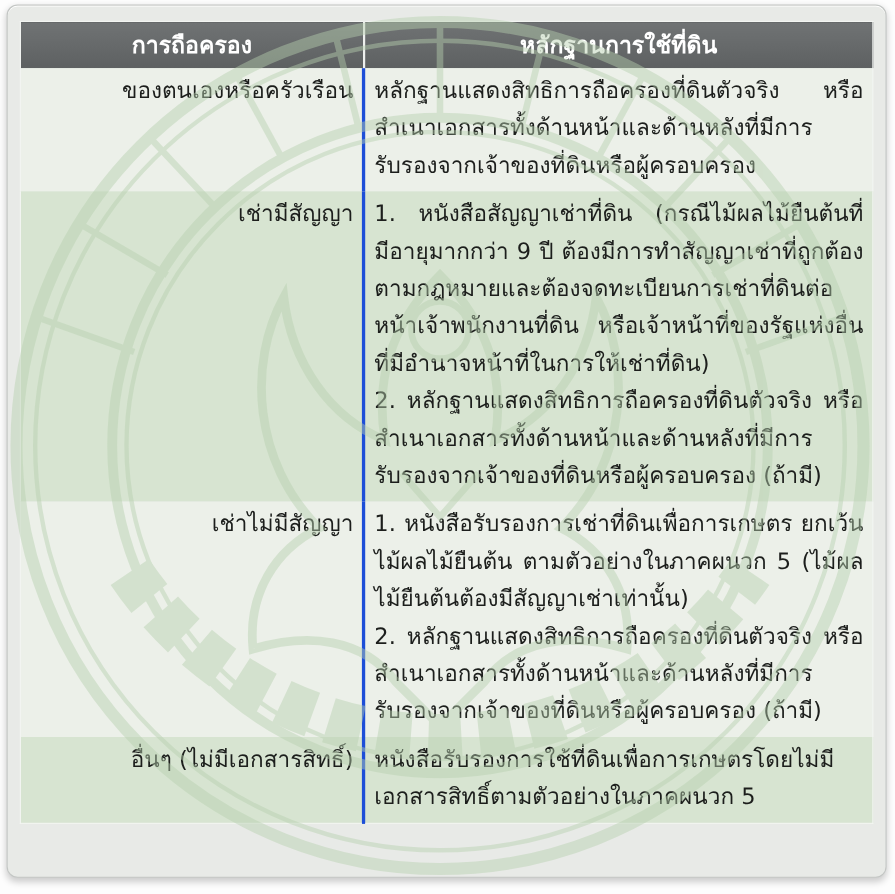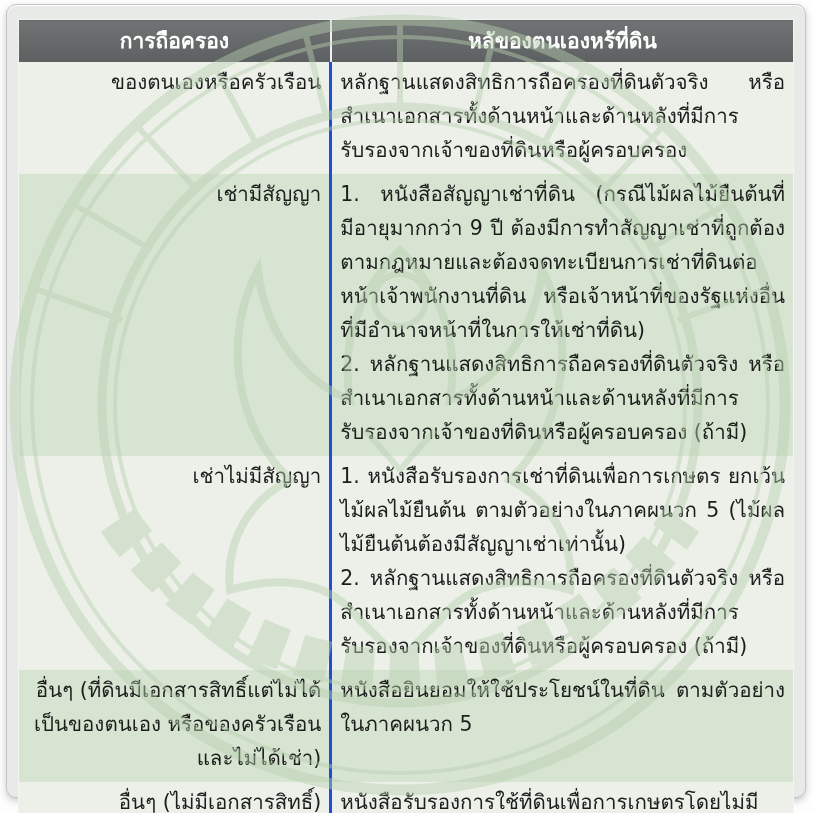--- a/index.html
+++ b/index.html
@@ -76,21 +76,21 @@
 <div class="page">
   <div class="panel">
     <table class="land-table">
       <colgroup>
         <col class="c-holding">
         <col class="c-evidence">
       </colgroup>
       <thead>
         <tr>
           <th class="col-holding">การถือครอง</th>
-          <th class="col-evidence">หลัของตนเองหร้ที่ดิน</th>
+          <th class="col-evidence">หลักฐานการใช้ที่ดิน</th>
         </tr>
       </thead>
       <tbody>
           <tr>
     <td class="cell-holding">ของตนเองหรือครัวเรือน</td>
     <td class="cell-evidence">
               <div class="para">หลักฐานแสดงสิทธิการถือครองที่ดินตัวจริง หรือสำเนาเอกสารทั้งด้านหน้าและด้านหลังที่มีการรับรองจากเจ้าของที่ดินหรือผู้ครอบครอง</div>
             </td>
   </tr>
           <tr>
@@ -98,26 +98,20 @@
     <td class="cell-evidence">
               <div class="para">1. หนังสือสัญญาเช่าที่ดิน (กรณีไม้ผลไม้ยืนต้นที่มีอายุมากกว่า 9 ปี ต้องมีการทำสัญญาเช่าที่ถูกต้องตามกฎหมายและต้องจดทะเบียนการเช่าที่ดินต่อหน้าเจ้าพนักงานที่ดิน หรือเจ้าหน้าที่ของรัฐแห่งอื่นที่มีอำนาจหน้าที่ในการให้เช่าที่ดิน)</div>
               <div class="para">2. หลักฐานแสดงสิทธิการถือครองที่ดินตัวจริง หรือ สำเนาเอกสารทั้งด้านหน้าและด้านหลังที่มีการรับรองจากเจ้าของที่ดินหรือผู้ครอบครอง (ถ้ามี)</div>
             </td>
   </tr>
           <tr>
     <td class="cell-holding">เช่าไม่มีสัญญา</td>
     <td class="cell-evidence">
               <div class="para">1. หนังสือรับรองการเช่าที่ดินเพื่อการเกษตร ยกเว้นไม้ผลไม้ยืนต้น ตามตัวอย่างในภาคผนวก 5 (ไม้ผลไม้ยืนต้นต้องมีสัญญาเช่าเท่านั้น)</div>
               <div class="para">2. หลักฐานแสดงสิทธิการถือครองที่ดินตัวจริง หรือ สำเนาเอกสารทั้งด้านหน้าและด้านหลังที่มีการรับรองจากเจ้าของที่ดินหรือผู้ครอบครอง (ถ้ามี)</div>
-            </td>
-  </tr>
-          <tr>
-    <td class="cell-holding">อื่นๆ (ที่ดินมีเอกสารสิทธิ์แต่ไม่ได้เป็นของตนเอง หรือของครัวเรือน และไม่ได้เช่า)</td>
-    <td class="cell-evidence">
-              <div class="para">หนังสือยินยอมให้ใช้ประโยชน์ในที่ดิน ตามตัวอย่างในภาคผนวก 5</div>
             </td>
   </tr>
           <tr>
     <td class="cell-holding">อื่นๆ (ไม่มีเอกสารสิทธิ์)</td>
     <td class="cell-evidence">
               <div class="para">หนังสือรับรองการใช้ที่ดินเพื่อการเกษตรโดยไม่มีเอกสารสิทธิ์ตามตัวอย่างในภาคผนวก 5</div>
             </td>
   </tr>
         </tbody>
     </table>

